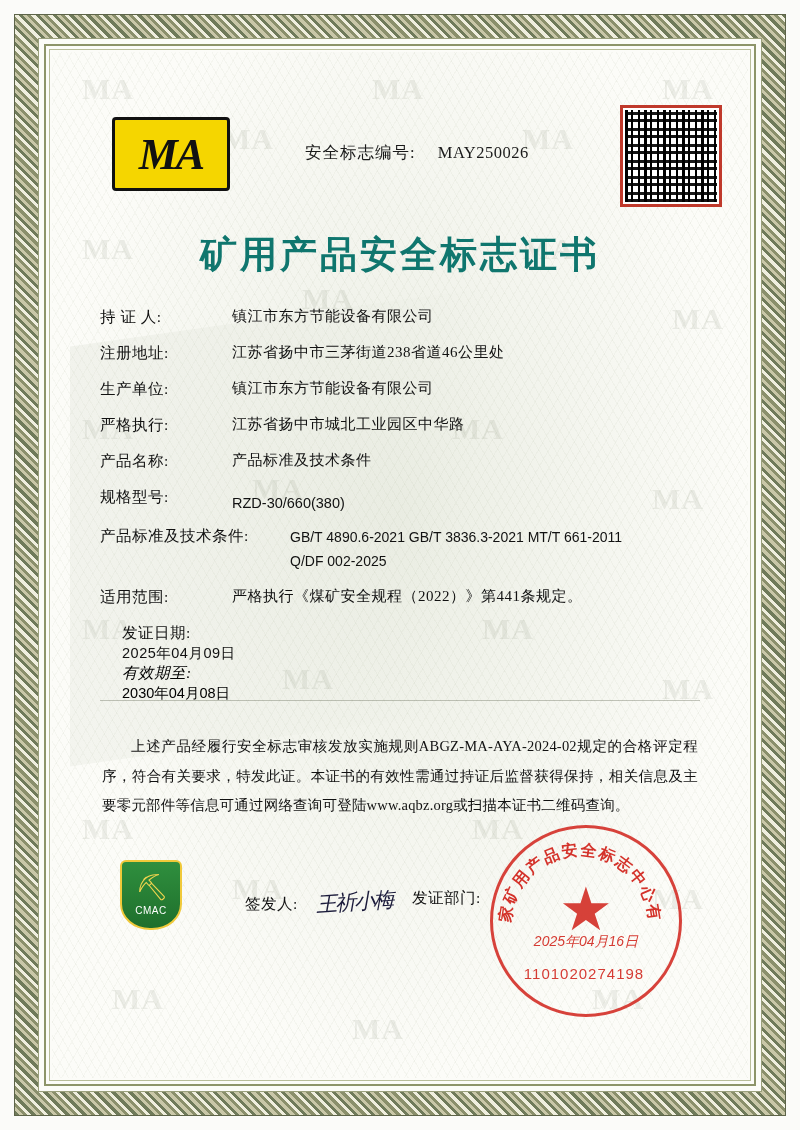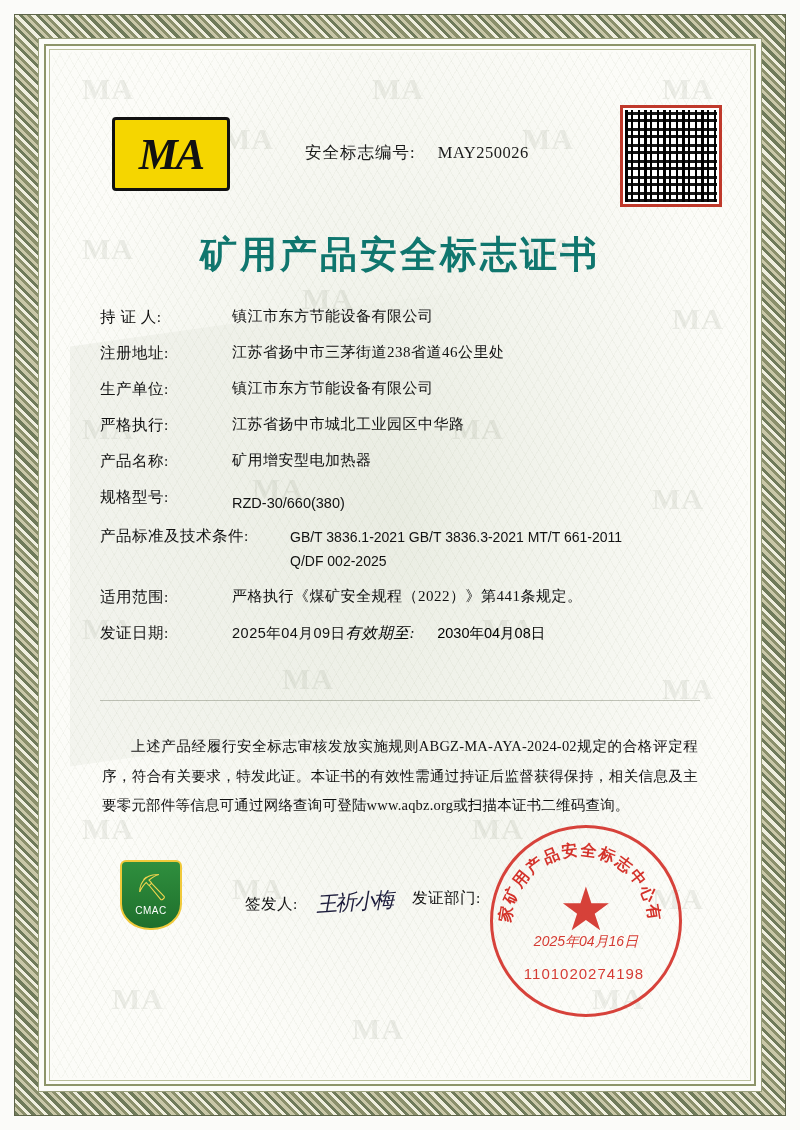--- a/index.html
+++ b/index.html
@@ -180,20 +180,21 @@
     font-family: "Liberation Sans", sans-serif;
     font-size: 14px;
     letter-spacing: 0;
     line-height: 1.5;
     padding-top: 1px;
   }
 
   .row-date {
     display: flex;
     align-items: baseline;
+    flex-direction: column;
   }
   .row-date .lbl { width: 132px; }
   .row-date .val { font-family: "Liberation Sans", sans-serif; font-size: 14.5px; }
   .row-date .lbl2 {
     font-size: 15.5px;
     letter-spacing: 0.5px;
     font-style: italic;
   }
   .row-date .val2 {
     margin-left: 22px;
@@ -410,32 +411,32 @@
         <div class="val">镇江市东方节能设备有限公司</div>
       </div>
 
       <div class="row">
         <div class="lbl">严格执行:</div>
         <div class="val">江苏省扬中市城北工业园区中华路</div>
       </div>
 
       <div class="row">
         <div class="lbl">产品名称:</div>
-        <div class="val">矿用增安型电加热器</div>
+        <div class="val">产品标准及技术条件</div>
       </div>
 
       <div class="row">
         <div class="lbl">规格型号:</div>
         <div class="val mono">RZD-30/660(380)</div>
       </div>
 
       <div class="row row-std">
         <div class="lbl wide">产品标准及技术条件:</div>
         <div class="val">
-          <span>GB/T 3836.1-2021 GB/T 3836.3-2021 MT/T 661-2011</span>
+          <span>GB/T 4890.6-2021 GB/T 3836.3-2021 MT/T 661-2011</span>
           <span class="line2">Q/DF 002-2025</span>
         </div>
       </div>
 
       <div class="row">
         <div class="lbl">适用范围:</div>
         <div class="val">严格执行《煤矿安全规程（2022）》第441条规定。</div>
       </div>
 
       <div class="row row-date">

